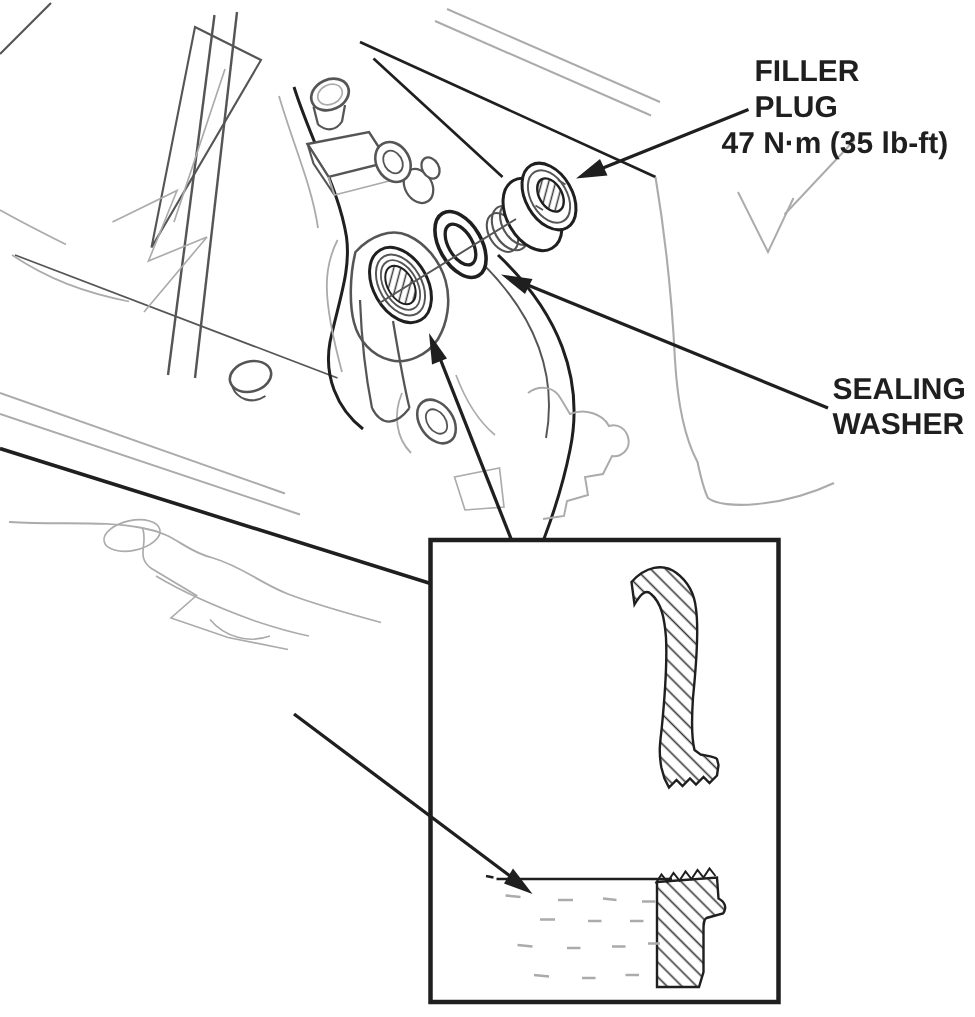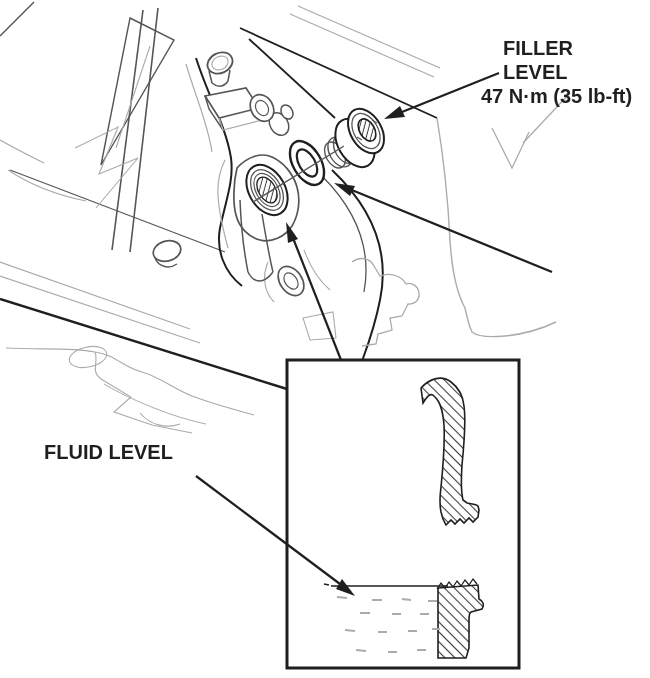--- a/index.html
+++ b/index.html
@@ -173,24 +173,25 @@
       </g>
       <g>
         <path class="sd" stroke-width="2.2" d="M341,360 L291,233"></path>
         <polygon class="ah" points="286,222 298,239 288,243"></polygon>
       </g>
     </g>
   </svg>
 
   <div class="lbl" id="lbl-filler">
     <div>FILLER</div>
-    <div>LEVEL</div>
+    <div>PLUG</div>
   </div>
   <div class="lbl" id="lbl-torque">
     <div>47 N·m (35 lb-ft)</div>
   </div>
   <div class="lbl" id="lbl-washer">
+    <div>SEALING</div>
+    <div>WASHER</div>
   </div>
   <div class="lbl" id="lbl-fluid">
-    <div>FLUID LEVEL</div>
   </div>
 
 </div>
 
 </body></html>

